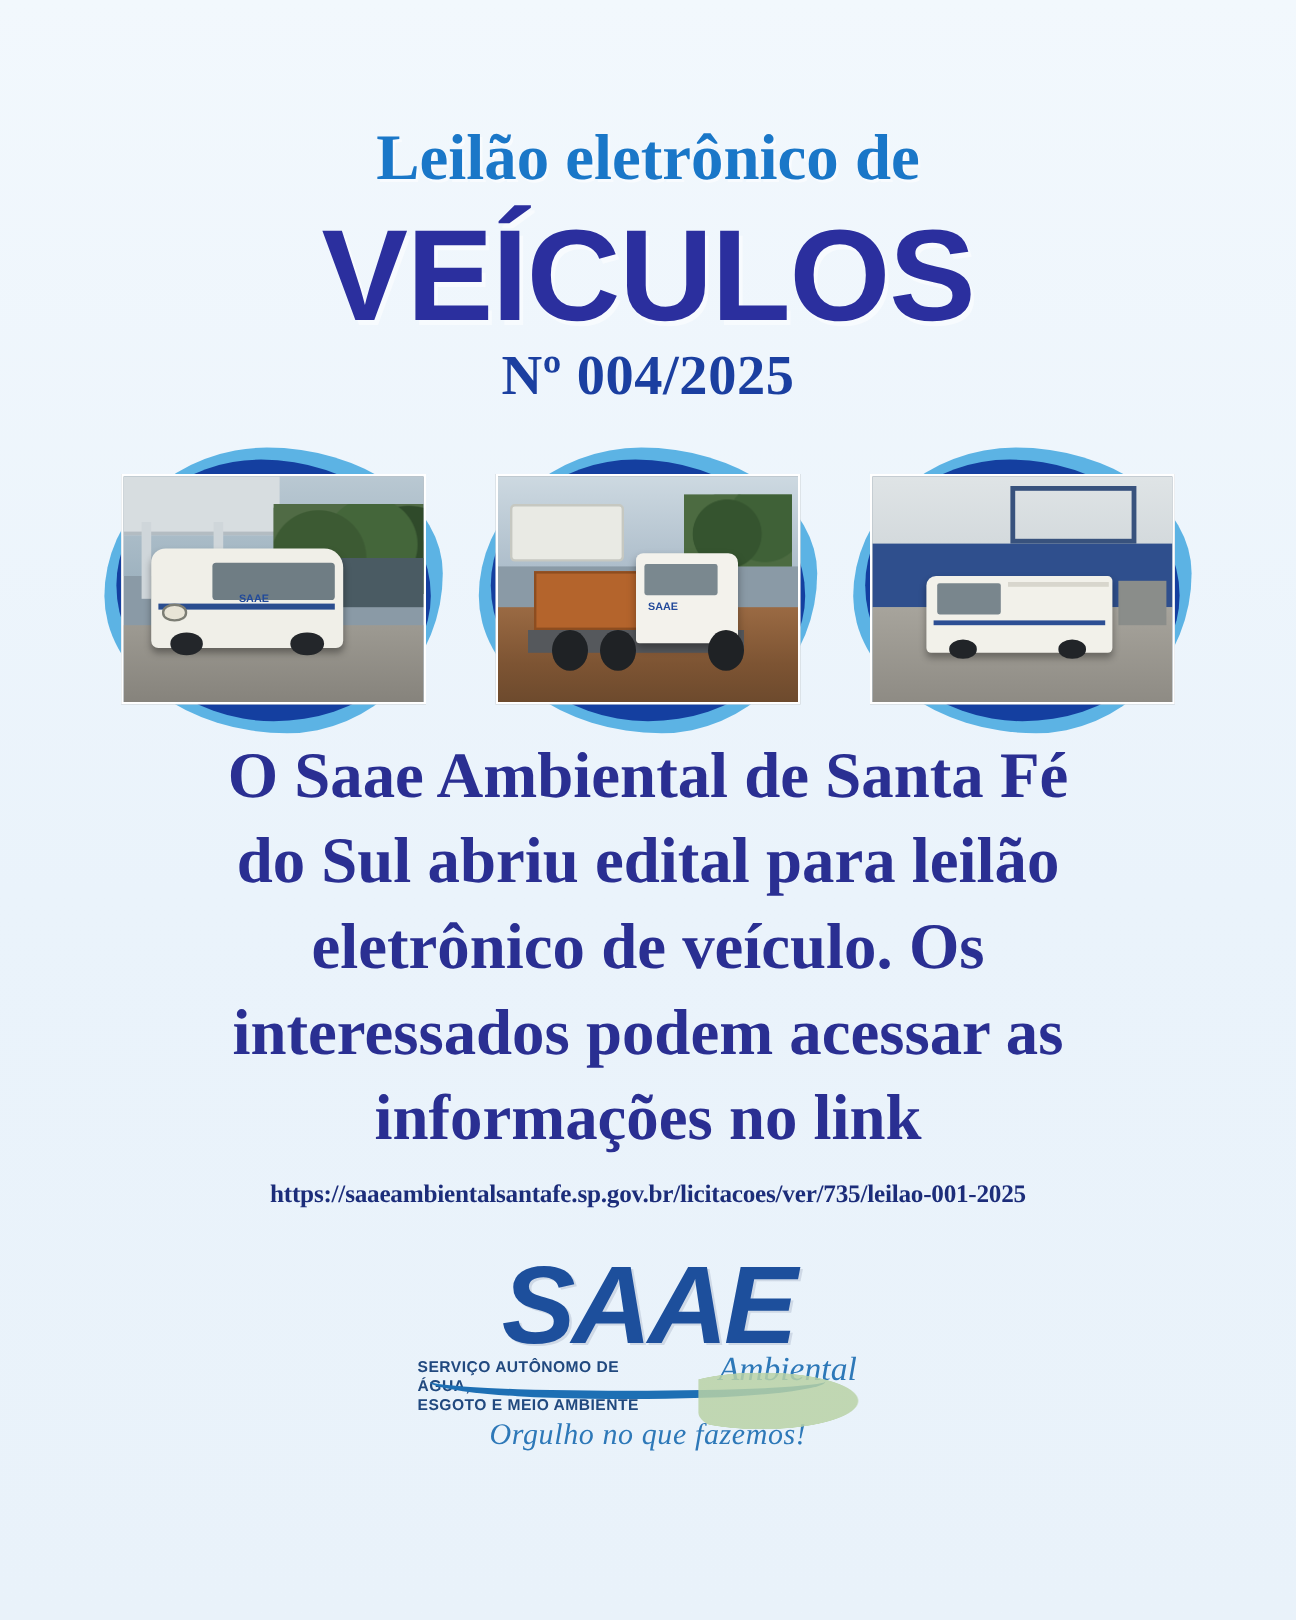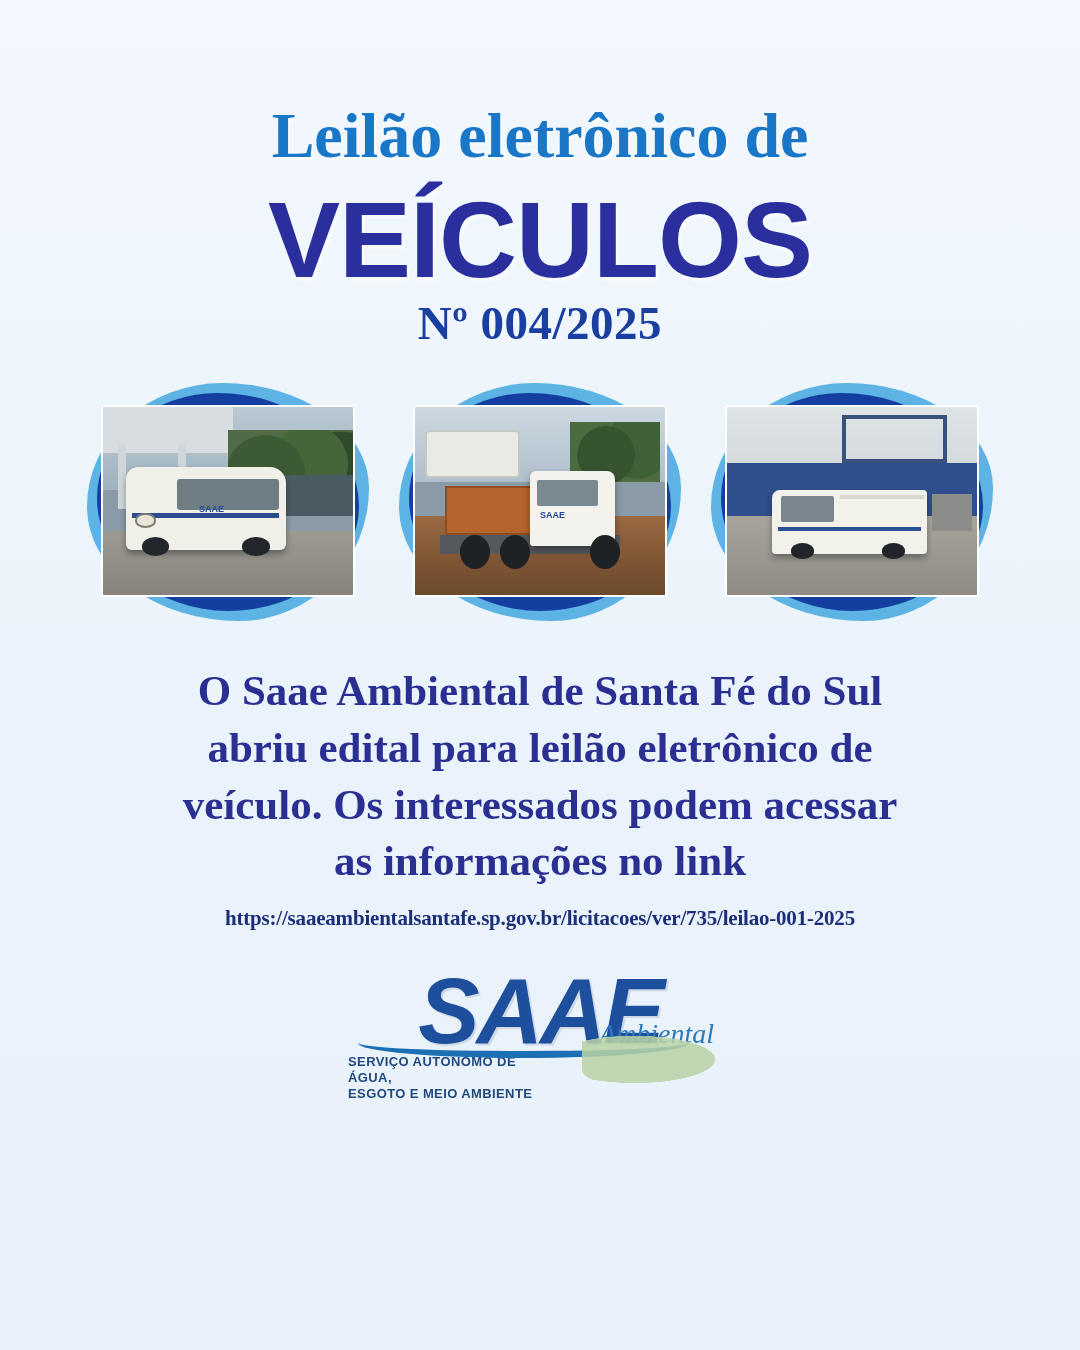--- a/index.html
+++ b/index.html
@@ -29,21 +29,21 @@
   
   .headline {
     margin-top: 104px;
     text-align: center;
     width: 100%;
     line-height: 1;
   }
   .head-line1 {
     font-family: "Liberation Serif", serif;
     font-weight: bold;
-    font-size: 64px;
+    font-size: 54px;
     color: #1a77c8;
     letter-spacing: 0px;
     text-shadow: 2px 3px 0 rgba(255,255,255,0.55);
   }
   .head-line2 {
     font-family: "Liberation Sans", sans-serif;
     font-weight: bold;
     font-size: 108px;
     color: #2b2f9e;
     letter-spacing: -1px;
@@ -165,26 +165,25 @@
             background:#d8d6cd; }
   .p3-stripe { position:absolute; left:4%; top:58%; width:92%; height:7%;
             background:#2d4f94; }
   .p3-wheel { position:absolute; bottom:-8%; width:15%; height:24%;
             background:#212428; border-radius:50%; }
   .p3-junk { position:absolute; right:2%; bottom:34%; width:16%; height:20%;
             background:#8a8d8a; }
 
   
   .body-text {
-    margin-top: 42px;
     width: 760px;
     text-align: center;
     font-family: "Liberation Serif", serif;
     font-weight: bold;
-    font-size: 43px;
+    font-size: 54px;
     line-height: 1.32;
     color: #2a2f92;
   }
   .link {
     margin-top: 16px;
     width: 900px;
     text-align: center;
     font-family: "Liberation Serif", serif;
     font-weight: bold;
     font-size: 21px;
@@ -335,15 +334,16 @@
 
   <div class="body-text">O Saae Ambiental de Santa Fé do Sul abriu edital para leilão eletrônico de veículo. Os interessados podem acessar as informações no link</div>
   <div class="link">https://saaeambientalsantafe.sp.gov.br/licitacoes/ver/735/leilao-001-2025</div>
 
   <div class="logo">
     <div class="logo-word">SAAE</div>
     <div class="logo-sub">SERVIÇO AUTÔNOMO DE ÁGUA,<br>ESGOTO E MEIO AMBIENTE</div>
     <div class="logo-swoosh"></div>
     <div class="logo-amb">Ambiental</div>
     <div class="logo-leaf"></div>
+    <div class="logo-slogan">Orgulho no que fazemos!</div>
   </div>
 
 </div>
 
 </body></html>

